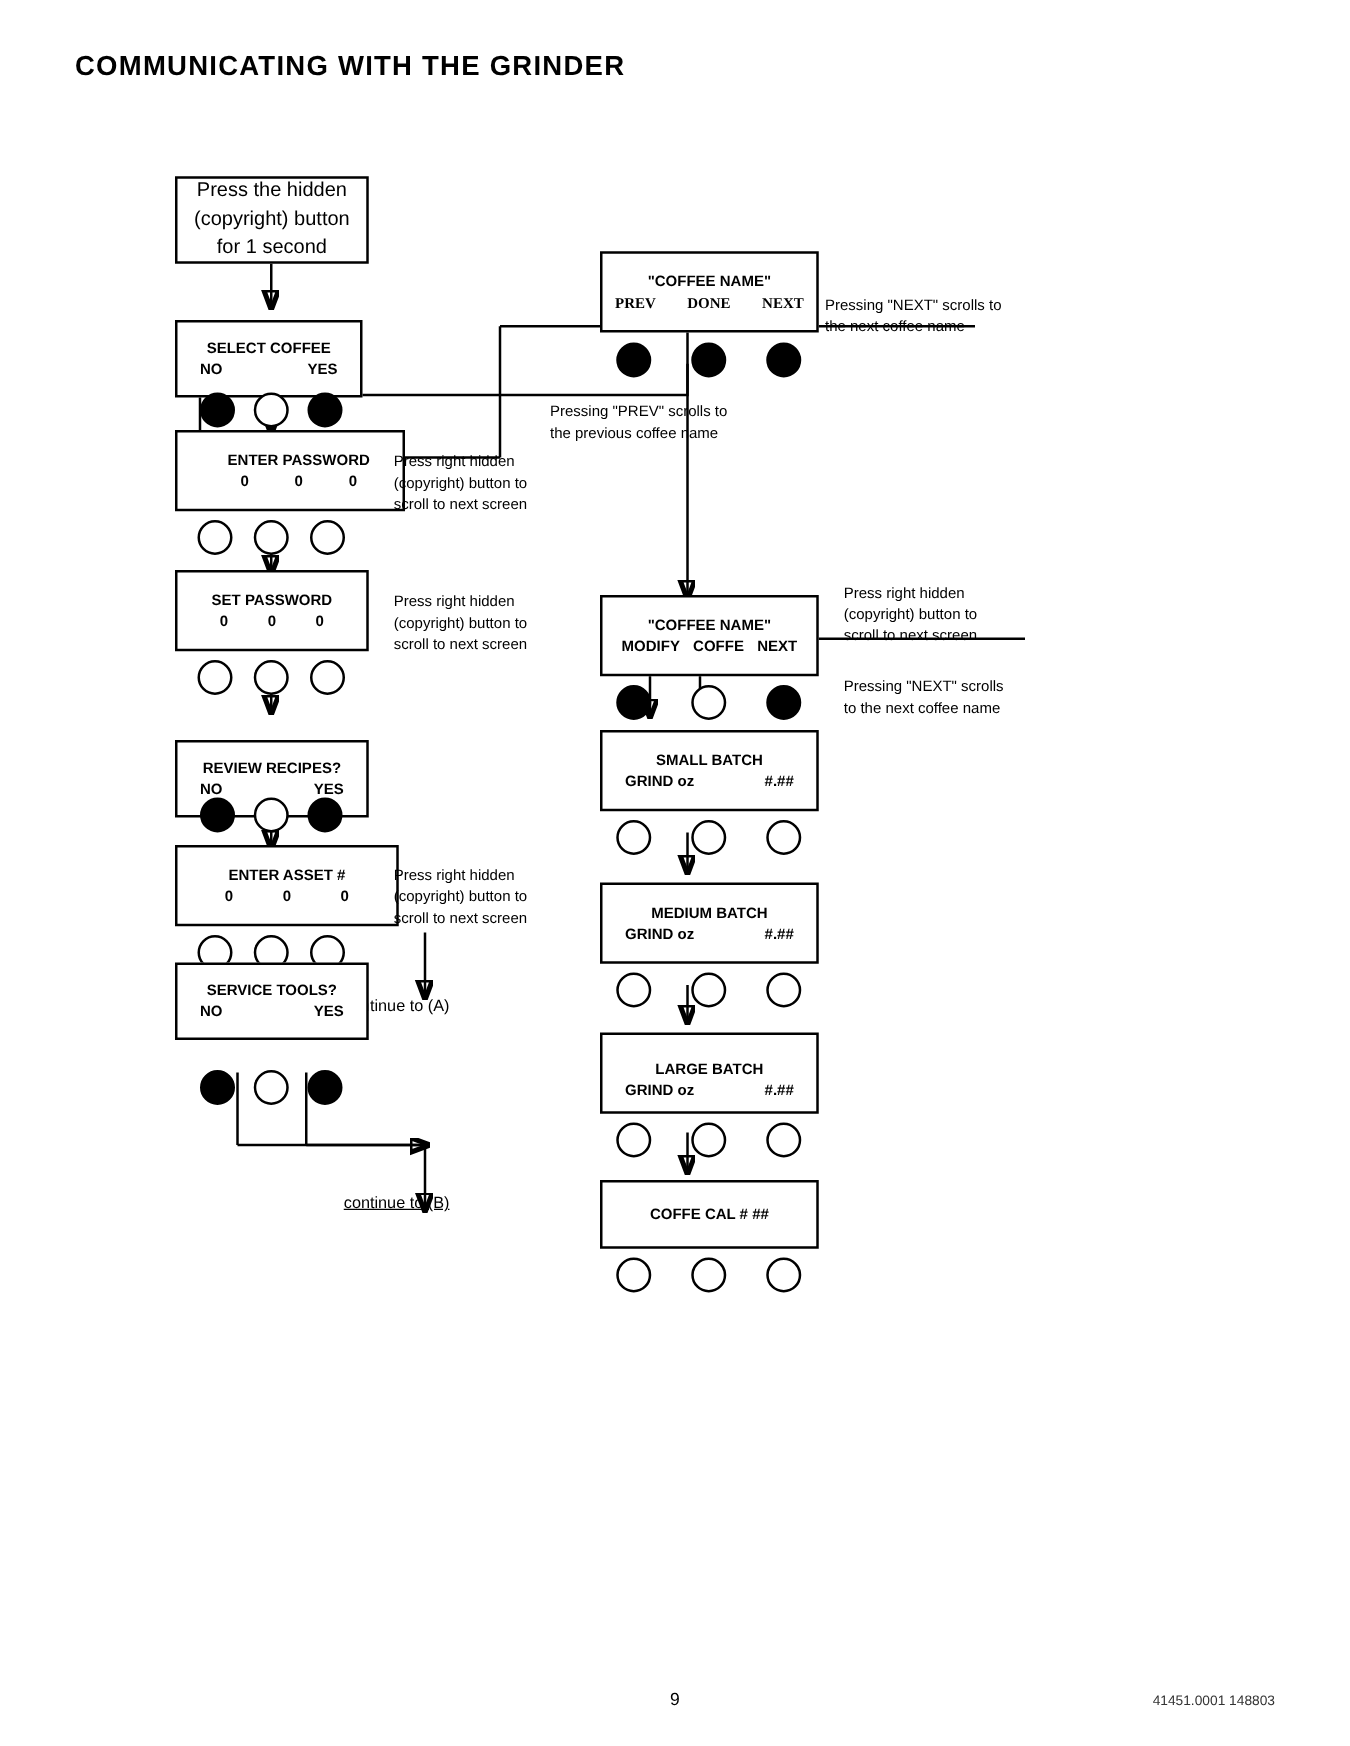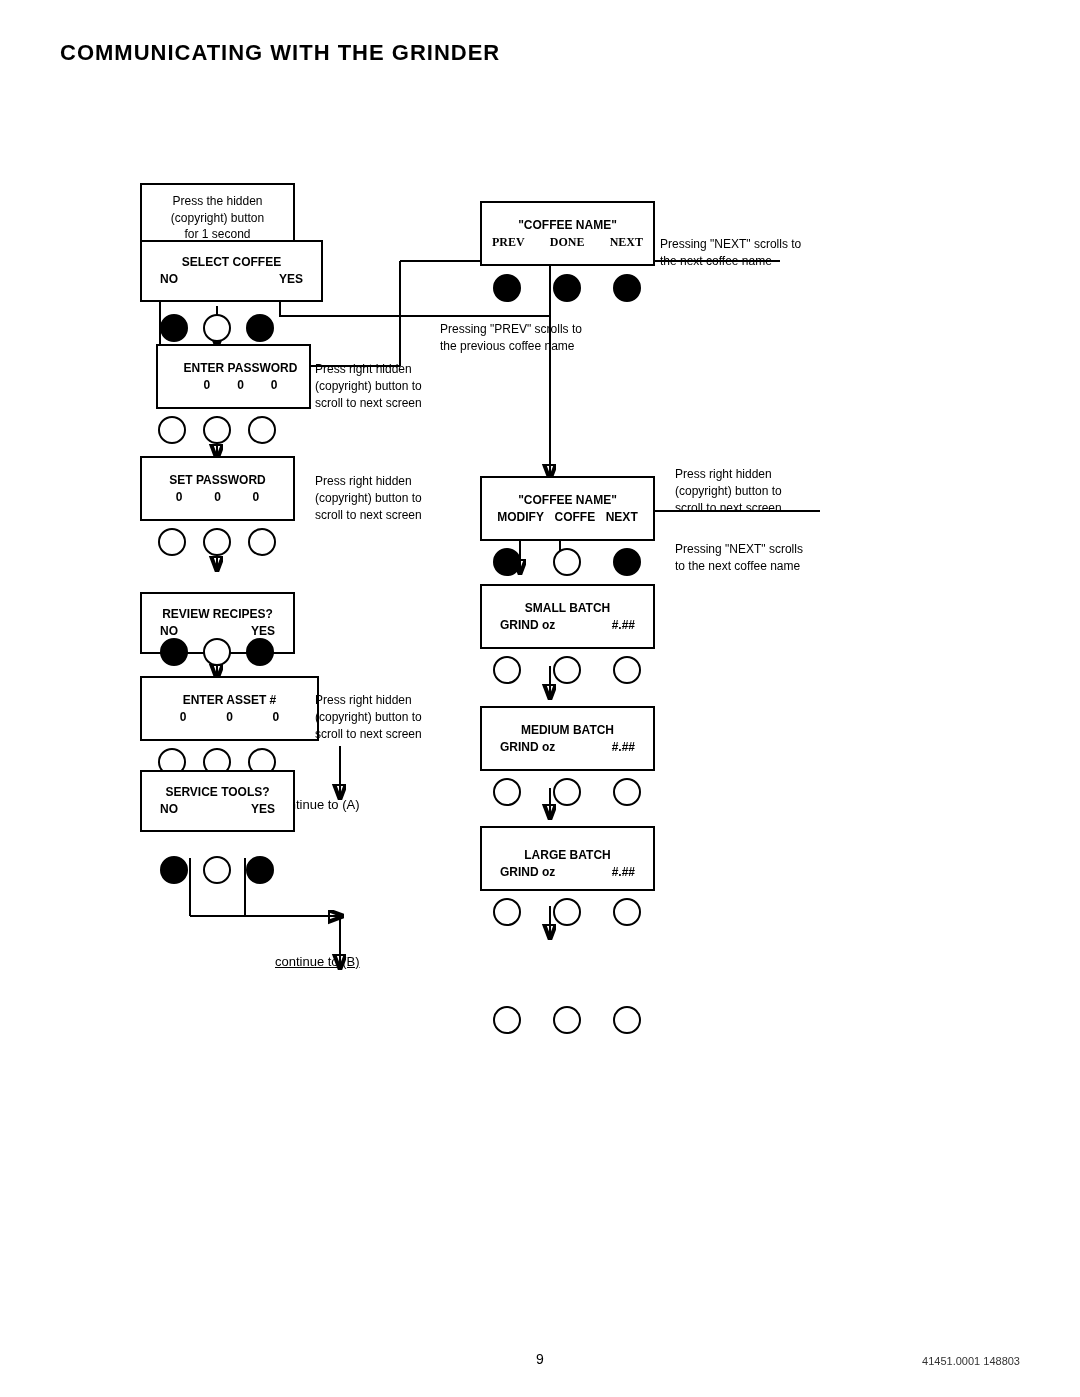--- a/index.html
+++ b/index.html
@@ -141,39 +141,39 @@
     <line x1="490" y1="570" x2="490" y2="600" marker-end="url(#arrow)"></line>
 
     <line x1="490" y1="692" x2="490" y2="720" marker-end="url(#arrow)"></line>
 
     <line x1="490" y1="810" x2="490" y2="840" marker-end="url(#arrow)"></line>
 
     <line x1="100" y1="200" x2="100" y2="270"></line>
     <line x1="100" y1="270" x2="157" y2="270"></line>
   </svg>
 
-  <div class="box" style="left:80px; top:45px; width:155px; height:70px; font-weight:400; font-size:12px;margin-top:42px;">
+  <div class="box" style="left:80px; top:45px; width:155px; height:70px; font-weight:400; font-size:16px;">
     <span style="white-space:pre-line; font-weight:400;">Press the hidden
 (copyright) button
 for 1 second</span>
   </div>
 
-  <div class="box" style="left:80px; top:144px; width:183px; height:62px; font-size:12px;">
+  <div class="box" style="left:80px; top:160px; width:150px; height:62px; font-size:12px;">
     <div>SELECT COFFEE</div>
     <div style="display:flex; justify-content:space-between; width:100%; padding: 0 8px;">
       <span>NO</span>
         <span>YES</span>
     </div>
   </div>
 
   <div class="circle filled" style="left:100px; top:218px;"></div>
   <div class="circle" style="left:143px; top:218px;"></div>
   <div class="circle filled" style="left:186px; top:218px;"></div>
 
-  <div class="box" style="left:96px; top:248px; width:155px; height:65px; font-size:12px;padding-left:24px;">
+  <div class="box" style="left:80px; top:248px; width:184px; height:65px; font-size:12px;padding-left:24px;">
     <div>ENTER PASSWORD</div>
     <div style="display:flex; justify-content:space-around; width:100%; padding: 0 8px;">
       <span>0</span>
         <span>0</span>
         <span>0</span>
     </div>
   </div>
 
   <div class="circle" style="left:98px; top:320px;"></div>
   <div class="circle" style="left:143px; top:320px;"></div>
@@ -331,20 +331,23 @@
     <div style="display:flex; justify-content:space-between; width:100%; padding: 0 8px;">
       <span>GRIND oz</span>
         <span>#.##</span>
     </div>
   </div>
 
   <div class="circle" style="left:433px; top:802px;"></div>
   <div class="circle" style="left:493px; top:802px;"></div>
   <div class="circle" style="left:553px; top:802px;"></div>
 
+  <div class="box" style="left:420px; top:848px; width:175px; height:55px; font-size:12px;">
+    <div>COFFE CAL #      ##</div>
+  </div>
 
   <div class="circle" style="left:433px; top:910px;"></div>
   <div class="circle" style="left:493px; top:910px;"></div>
   <div class="circle" style="left:553px; top:910px;"></div>
 
 </div>
 
 <div class="page-footer">
   <span>9</span>
 </div>

